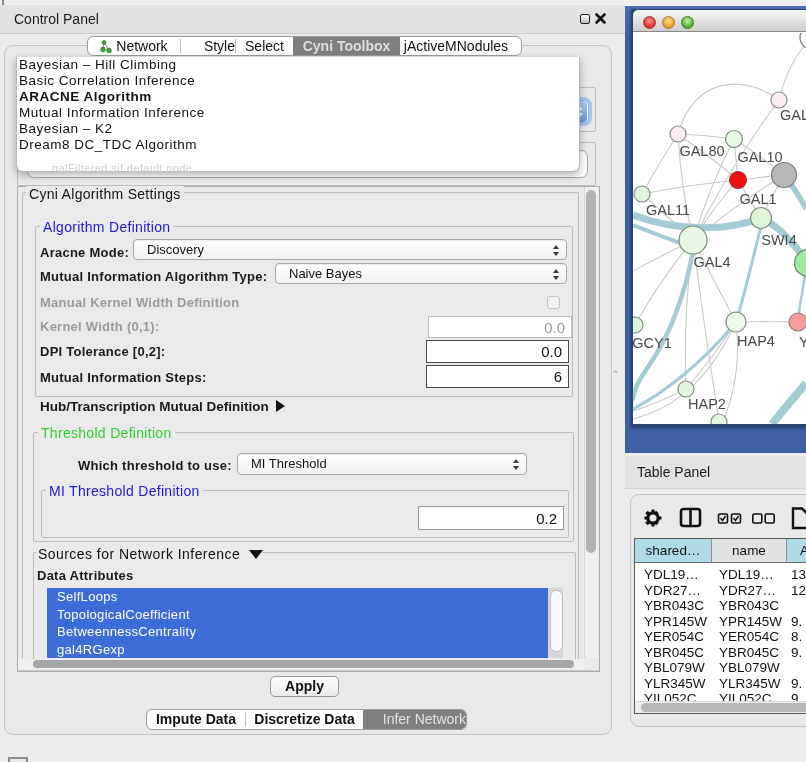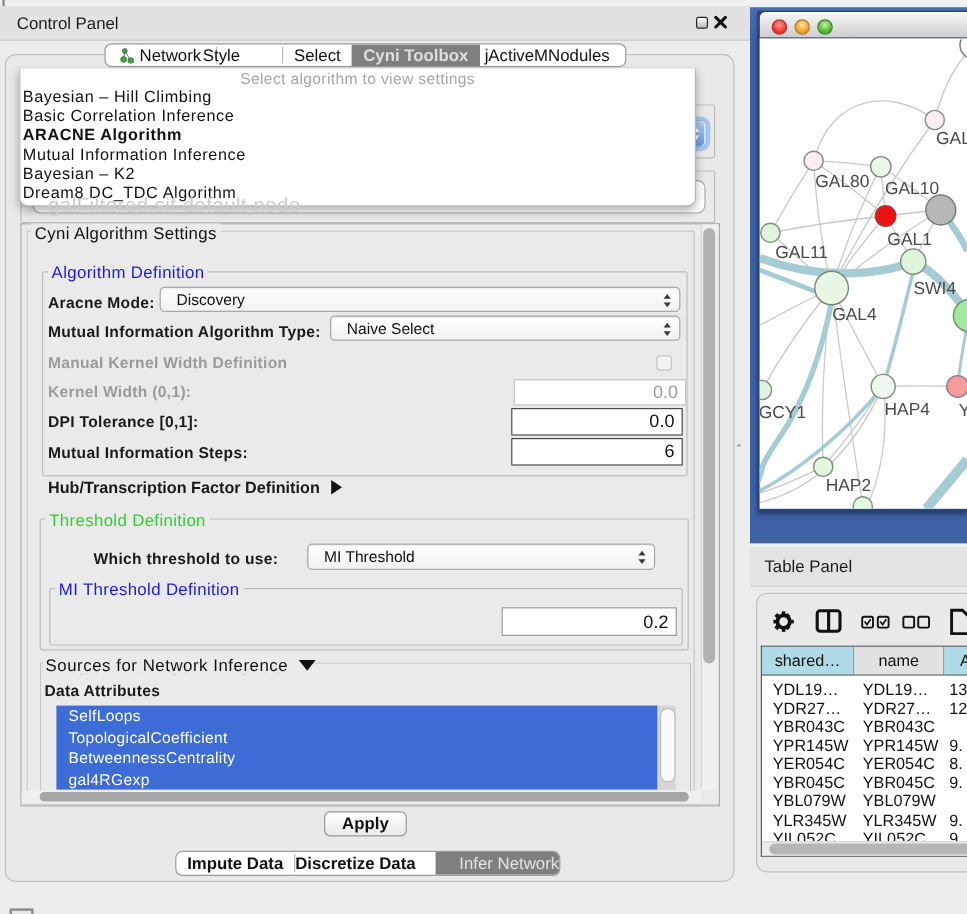--- a/index.html
+++ b/index.html
@@ -48,47 +48,47 @@
 <div class="combo" style="left:133px;top:239px;width:432px;height:19px;">
   <span class="ct">Discovery</span>
     <span class="arr">
       <i class="u"></i>
       <i class="d"></i>
     </span>
   </div>
 
 <div class="lbl abs" style="left:40px;top:269px;">Mutual Information Algorithm Type:</div>
 <div class="combo" style="left:275px;top:263px;width:290px;height:19px;">
-  <span class="ct">Naive Select</span>
+  <span class="ct">Naive Bayes</span>
     <span class="arr">
       <i class="u"></i>
       <i class="d"></i>
     </span>
   </div>
 
 <div class="lbl dis abs" style="left:40px;top:295px;">Manual Kernel Width Definition</div>
 <div class="abs" style="left:547px;top:296px;width:11px;height:11px;background:#f2f2f2;border:1px solid #c4c4c4;border-radius:3px;"></div>
 
 <div class="lbl dis abs" style="left:40px;top:319px;">Kernel Width (0,1):</div>
 <div class="tfield" style="left:428px;top:316px;width:130px;height:18px;line-height:19px;border:1px solid #bdbdbd;padding:1px 6px;color:#9a9a9a;">0.0</div>
 
-<div class="lbl abs" style="left:40px;top:344px;">DPI Tolerance [0,1]:</div>
+<div class="lbl abs" style="left:40px;top:344px;">DPI Tolerance [0,2]:</div>
 <div class="tfield" style="left:426px;top:340px;width:129px;height:17px;line-height:18px;border:1.5px solid #4a4a4a;padding:2px 6px;">0.0</div>
 
 <div class="lbl abs" style="left:40px;top:370px;">Mutual Information Steps:</div>
 <div class="tfield" style="left:426px;top:365px;width:129px;height:17px;line-height:18px;border:1.5px solid #4a4a4a;padding:2px 6px;">6</div>
 
-<div class="lbl abs" style="left:40px;top:399px;font-size:13.5px;letter-spacing:0;">Hub/Transcription Factor Definition</div>
+<div class="lbl abs" style="left:40px;top:399px;font-size:13.5px;letter-spacing:0;">Hub/Transcription Mutual Definition</div>
 <div class="abs" style="left:276px;top:400px;width:0;height:0;border-left:9px solid #111;border-top:6px solid transparent;border-bottom:6px solid transparent;"></div>
 
 <div class="grp" style="left:33px;top:432px;width:539px;height:108px;"></div>
 <div class="gtitle" style="left:38px;top:425px;color:#33cc33;background:#eaeaea;">Threshold Definition</div>
 
 <div class="lbl abs" style="left:78px;top:458px;">Which threshold to use:</div>
-<div class="combo" style="left:237px;top:453px;width:288px;height:20px;margin-left:19px;">
+<div class="combo" style="left:237px;top:453px;width:288px;height:20px;">
   <span class="ct">MI Threshold</span>
     <span class="arr">
       <i class="u"></i>
       <i class="d"></i>
     </span>
   </div>
 
 <div class="grp" style="left:41px;top:490px;width:526px;height:46px;"></div>
 <div class="gtitle" style="left:46px;top:483px;color:#1b1bd0;background:#eaeaea;">MI Threshold Definition</div>
 
@@ -111,56 +111,55 @@
 
 <div class="abs" style="left:18px;top:659px;width:566px;height:10px;background:#f0f0f0;"></div>
 <div class="abs" style="left:33px;top:660px;width:541px;height:8px;background:#a6a6a6;border-radius:5px;"></div>
 
 <div class="abs" style="left:17px;top:670px;width:582px;height:1px;background:#cfcfcf;"></div>
 <div class="abs" style="left:270px;top:676px;width:67px;height:19px;background:linear-gradient(#ffffff,#e9e9e9);border:1px solid #989898;border-radius:5px;text-align:center;font-size:14px;font-weight:600;color:#111;line-height:19px;">Apply</div>
 
 <div class="abs" style="left:146px;top:709px;width:319px;height:19px;background:#fff;border:1px solid #9c9c9c;border-radius:6px;overflow:hidden;font-size:14px;">
   <div class="abs" style="left:0;top:0;width:98px;height:19px;text-align:center;line-height:19px;font-weight:600;color:#111;">Impute Data</div>
   <div class="abs" style="left:98px;top:2px;width:1px;height:15px;background:#bbb;"></div>
-  <div class="abs" style="left:99px;top:0;width:117px;height:32px;line-height:19px;font-weight:600;color:#111;">Discretize Data</div>
+  <div class="abs" style="left:99px;top:0;width:117px;height:32px;text-align:center;line-height:19px;font-weight:600;color:#111;">Discretize Data</div>
   <div class="abs" style="left:216px;top:0;width:103px;height:19px;background:#7f7f7f;text-align:right;line-height:19px;color:#e3e3df;">Infer Network</div>
 </div>
 
 <div class="abs" style="left:87px;top:36px;width:433px;height:18px;background:#fff;border:1px solid #9c9c9c;border-radius:6px;overflow:hidden;font-size:14px;">
   <div class="abs" style="left:0;top:0;width:92px;height:18px;text-align:center;line-height:18px;color:#111;">
     <svg width="12" height="13" style="vertical-align:-2px" viewBox="0 0 12 13">
         <circle cx="4" cy="2.5" r="2" fill="#44a844" stroke="#2a7a2a" stroke-width="0.7"></circle>
         <circle cx="3" cy="9.5" r="2.4" fill="#44a844" stroke="#2a7a2a" stroke-width="0.7"></circle>
         <circle cx="9" cy="10.5" r="2.4" fill="#44a844" stroke="#2a7a2a" stroke-width="0.7"></circle>
         <path d="M4,2.5 L3,9.5 M4,2.5 L9,10.5" stroke="#666" stroke-width="0.8" fill="none"></path>
       </svg>
     Network</div>
   <div class="abs" style="left:92px;top:2px;width:1px;height:14px;background:#bbb;"></div>
-  <div class="abs" style="left:81px;top:0;width:54px;height:28px;text-align:left;line-height:18px;color:#111;">Style</div>
+  <div class="abs" style="left:93px;top:0;width:54px;height:28px;text-align:right;line-height:18px;color:#111;">Style</div>
   <div class="abs" style="left:147px;top:2px;width:1px;height:14px;background:#bbb;"></div>
   <div class="abs" style="left:148px;top:0;width:57px;height:18px;text-align:center;line-height:18px;color:#111;">Select</div>
   <div class="abs" style="left:205px;top:0;width:107px;height:18px;background:#7f7f7f;text-align:center;line-height:18px;color:#dedede;font-weight:bold;">Cyni Toolbox</div>
   <div class="abs" style="left:312px;top:0;width:112px;height:18px;text-align:center;line-height:18px;color:#111;">jActiveMNodules</div>
 </div>
 
 <div class="abs" style="left:17px;top:87px;width:577px;height:43px;border:1px solid #bdbdbd;border-radius:2px;"></div>
 <div class="abs" style="left:26px;top:100px;width:561px;height:21px;background:#fff;border:1px solid #8fb2e2;border-radius:5px;box-shadow:0 0 0 3px rgba(115,170,235,0.55);"></div>
 <div class="abs" style="left:571px;top:101px;width:16px;height:21px;background:linear-gradient(#aecdf2,#6a98e0);border-radius:4px;"></div>
 <div class="abs" style="left:575px;top:105px;width:0;height:0;border-left:4px solid transparent;border-right:4px solid transparent;border-bottom:5px solid #fff;"></div>
 <div class="abs" style="left:575px;top:113px;width:0;height:0;border-left:4px solid transparent;border-right:4px solid transparent;border-top:5px solid #fff;"></div>
 
 <div class="abs" style="left:17px;top:142px;width:577px;height:42px;border:1px solid #bdbdbd;border-radius:2px;"></div>
 <div class="abs" style="left:27px;top:150px;width:559px;height:26px;background:#fff;border:1px solid #a8a8a8;border-radius:7px;"></div>
 
 <div class="abs" style="left:16px;top:57px;width:562px;height:114px;background:#fff;border:1px solid #b9b9b9;border-top:none;border-radius:0 0 7px 7px;box-shadow:0 3px 8px rgba(0,0,0,0.3);overflow:hidden;">
-  <div style="font-size:13px;color:#a6a6a6;text-align:center;height:16px;line-height:17px;letter-spacing:0.3px;">Select algorithm to view settings</div>
   <div style="font-size:13.5px;letter-spacing:0.5px;color:#111;padding-left:2px;line-height:16.1px;">Bayesian – Hill Climbing<br>Basic Correlation Inference<br><b>ARACNE Algorithm</b><br>Mutual Information Inference<br>Bayesian – K2<br>Dream8 DC_TDC Algorithm</div>
 </div>
 
-<div class="abs" style="left:40px;top:162px;font-size:17px;letter-spacing:0.4px;color:#cccccc;">galFiltered.sif default node</div>
+<div class="abs" style="left:52px;top:162px;font-size:11px;letter-spacing:0.4px;color:#cccccc;">galFiltered.sif default node</div>
 
 <div class="abs" style="left:612px;top:369px;font-size:9px;color:#888;">⌃</div>
 
 <div class="abs" style="left:8px;top:757px;width:16px;height:12px;background:#e8e8e8;border:2px solid #8a8a8a;"></div>
 
 <div class="abs" style="left:625px;top:6px;width:181px;height:447px;background:linear-gradient(#4a6fb2,#3d61a3 28px,#3d61a3);"></div>
 
 <div class="abs" style="left:631px;top:8.5px;width:175px;height:417px;background:#2a4574;box-shadow:0 2px 3px rgba(10,25,55,0.5);"></div>
 <div class="abs" style="left:633px;top:10px;width:173px;height:21px;background:linear-gradient(#f8f8f8,#cdcdcd);border-bottom:1px solid #8a8a8a;border-top-left-radius:5px;"></div>
 <div class="abs" style="left:643px;top:16px;width:11px;height:11px;border-radius:50%;background:radial-gradient(circle at 50% 35%, #ff9a95 0%, #ee3d36 55%, #c61710 100%);border:0.5px solid #a33;"></div>

